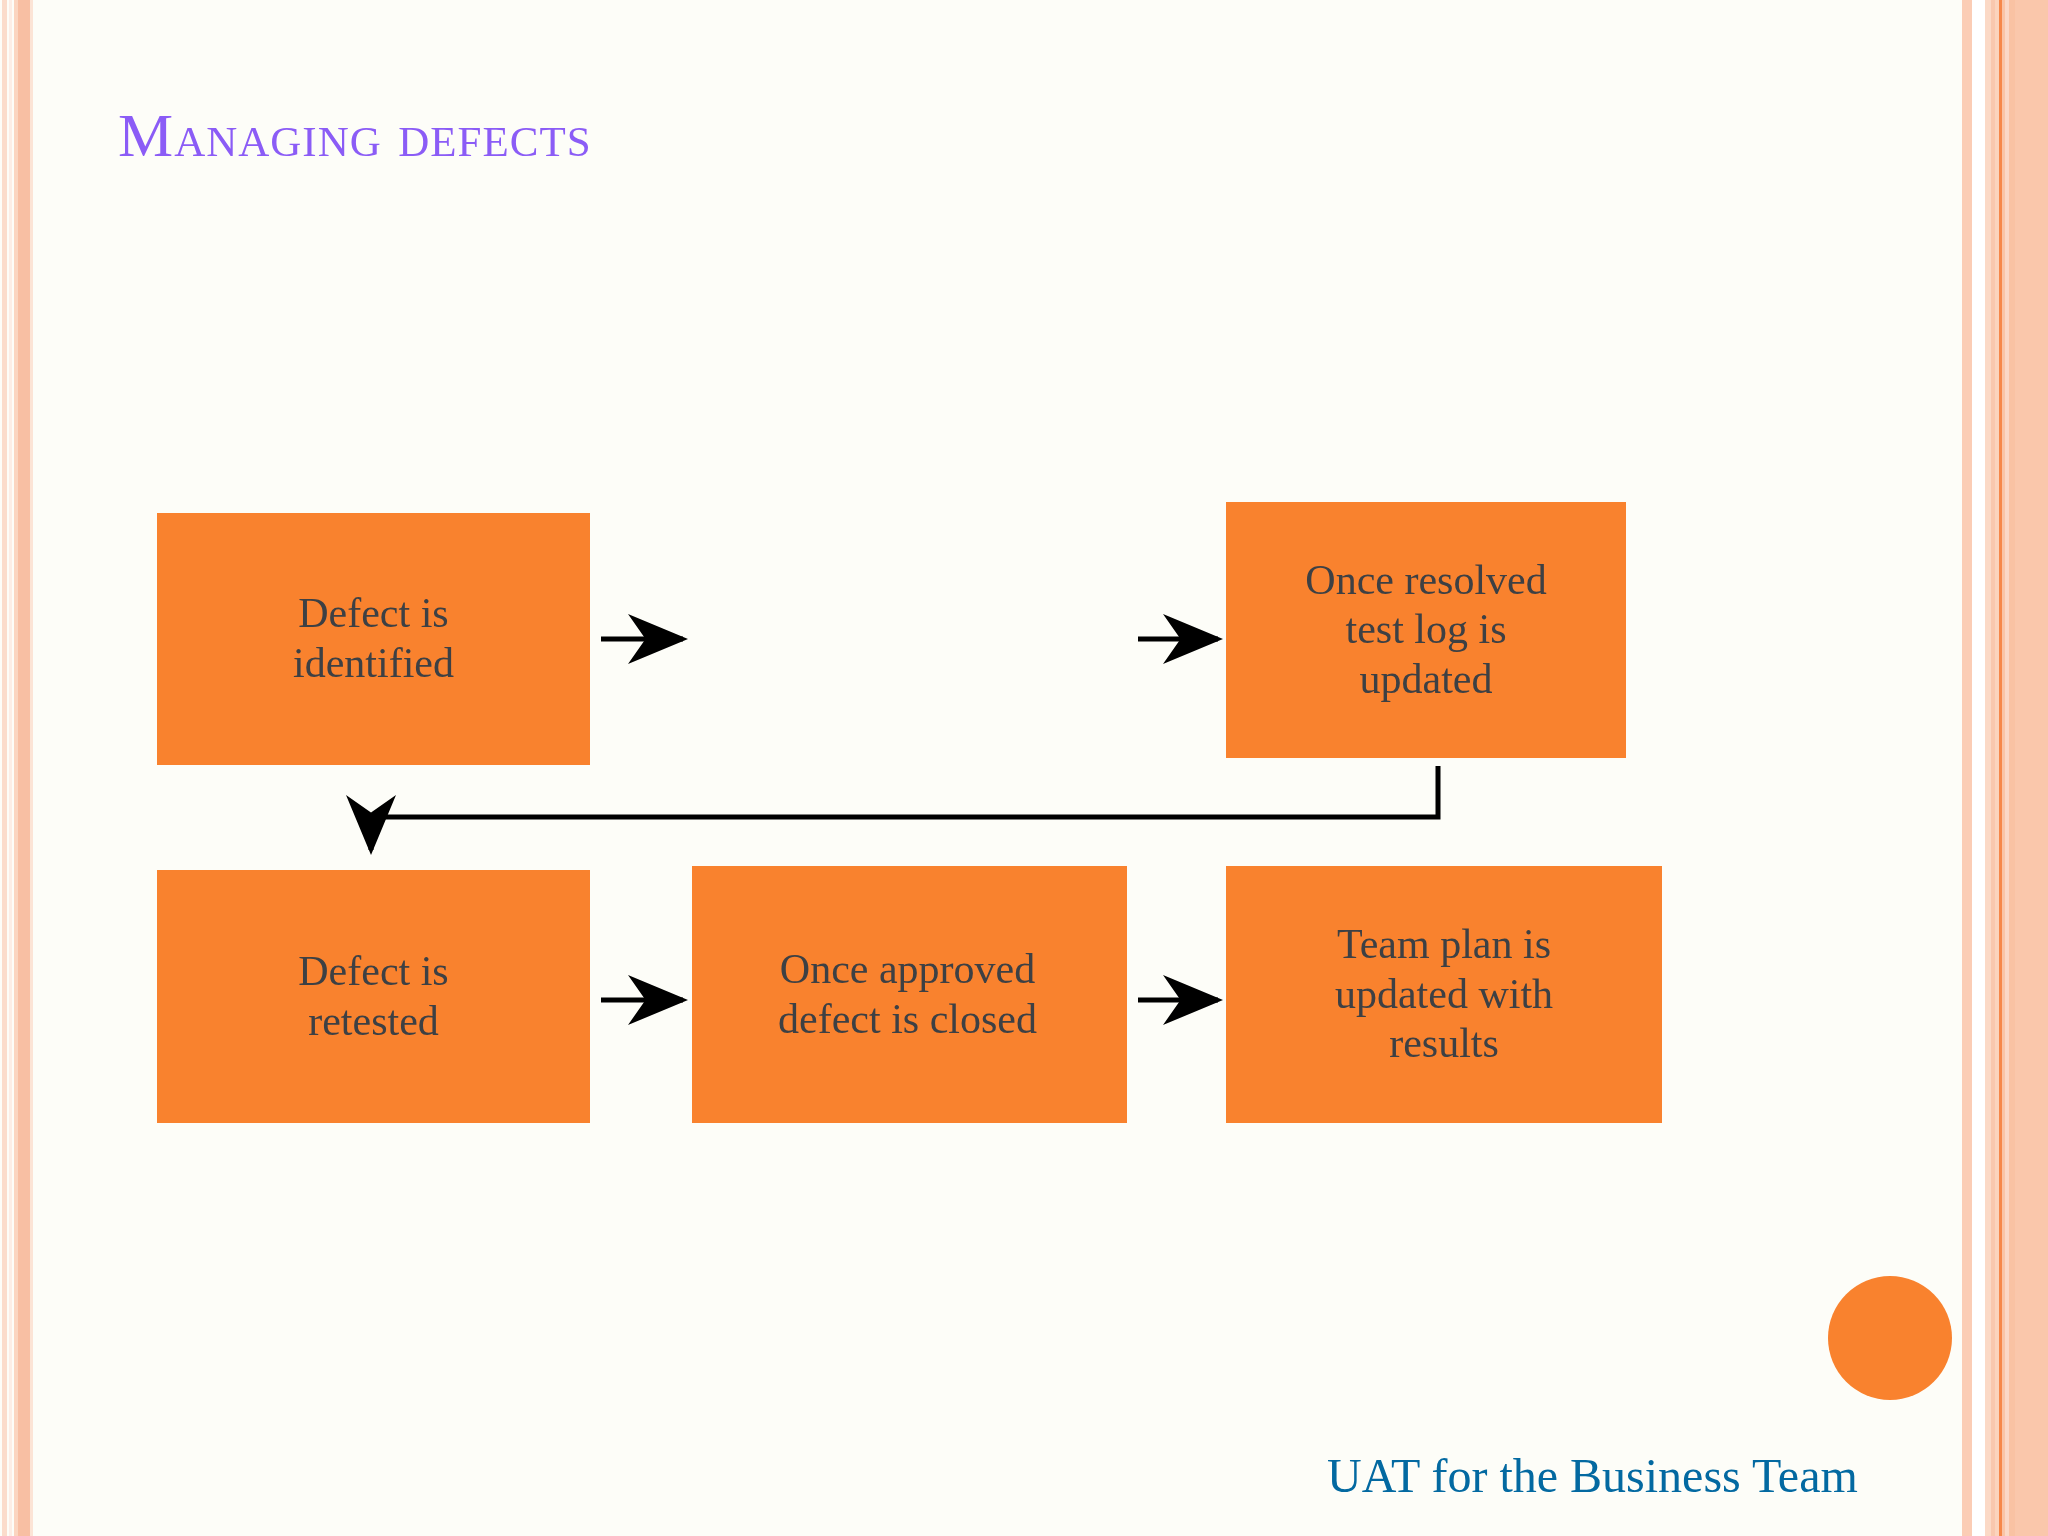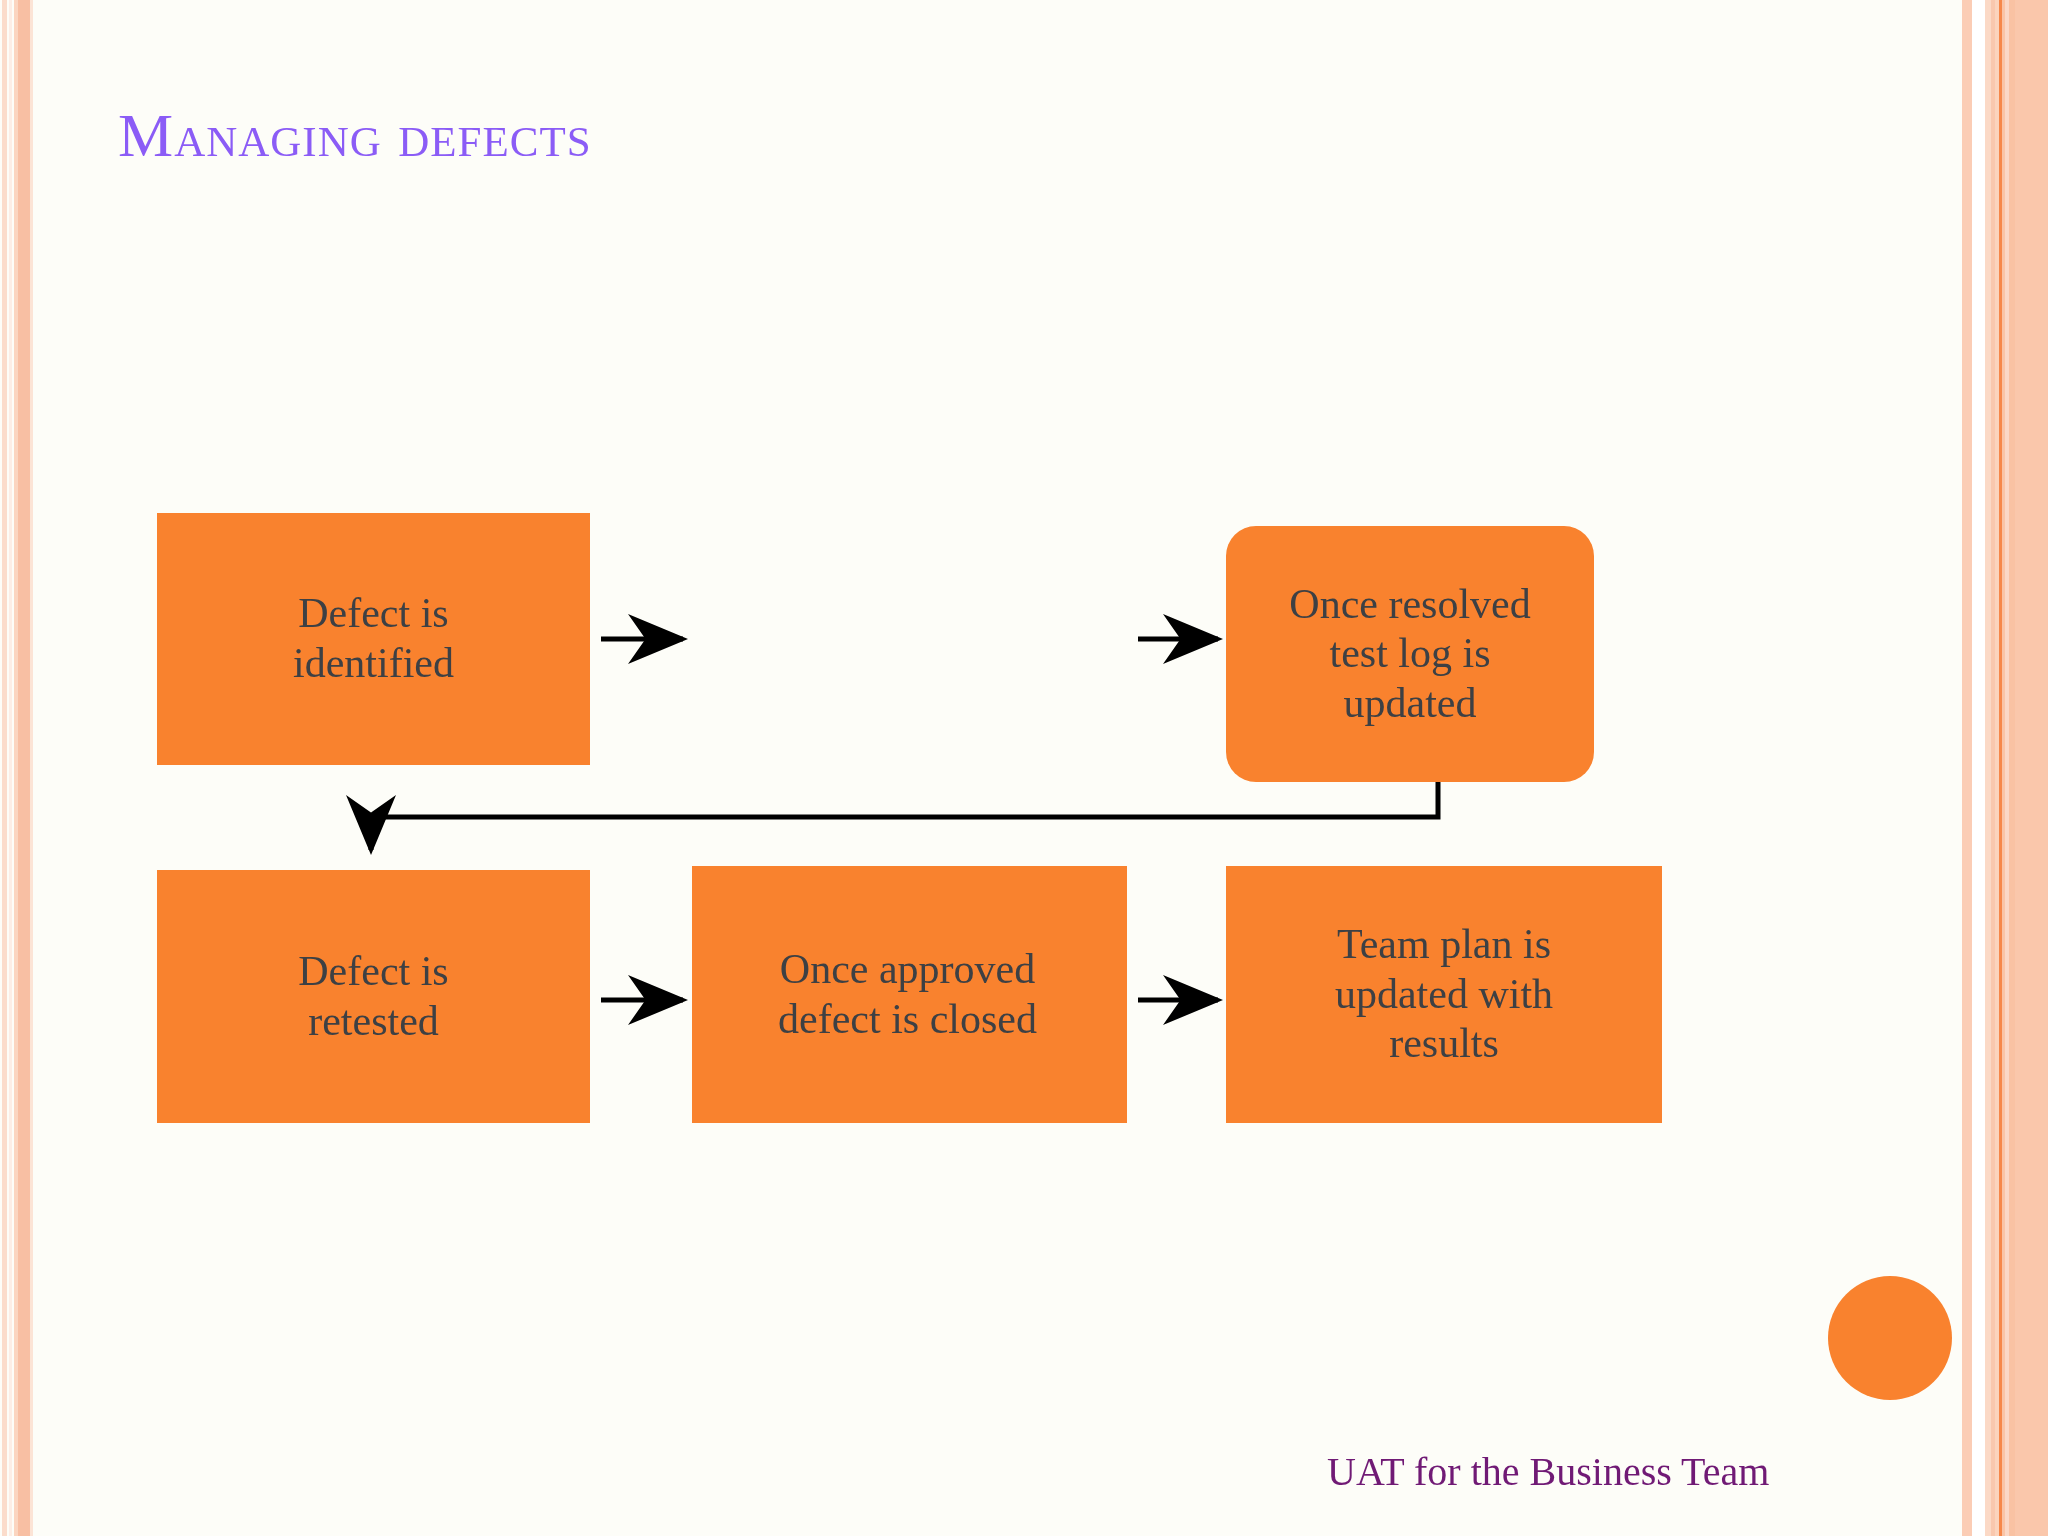--- a/index.html
+++ b/index.html
@@ -65,43 +65,43 @@
     font-size: 42px;
     line-height: 1.18;
     padding: 0 14px;
     box-sizing: border-box;
   }
   .box span { display: block; }
 
   
   #box1 { left: 157px;  top: 513px; width: 433px; height: 252px; }
   #box2 { left: 692px;  top: 510px; width: 435px; height: 256px; }
-  #box3 { left: 1226px; top: 526px; width: 368px; height: 256px; border-radius: 30px; }
+  #box3 { left: 1226px; top: 502px; width: 400px; height: 256px; }
   
   #box4 { left: 157px;  top: 870px; width: 433px; height: 253px; }
   #box5 { left: 692px;  top: 866px; width: 435px; height: 257px; padding-left: 10px; }
   #box6 { left: 1226px; top: 866px; width: 436px; height: 257px; }
 
   
   .connector {
     position: absolute;
     left: 0;
     top: 0;
     width: 2048px;
     height: 1536px;
     pointer-events: none;
   }
 
   
   #footer {
     position: absolute;
     left: 1327px;
     top: 1448px;
-    font-size: 40px;
-    color: #701a75;
+    font-size: 48px;
+    color: #0369a1;
     white-space: nowrap;
   }
 
   
   #circle {
     position: absolute;
     left: 1828px;
     top: 1276px;
     width: 124px;
     height: 124px;

